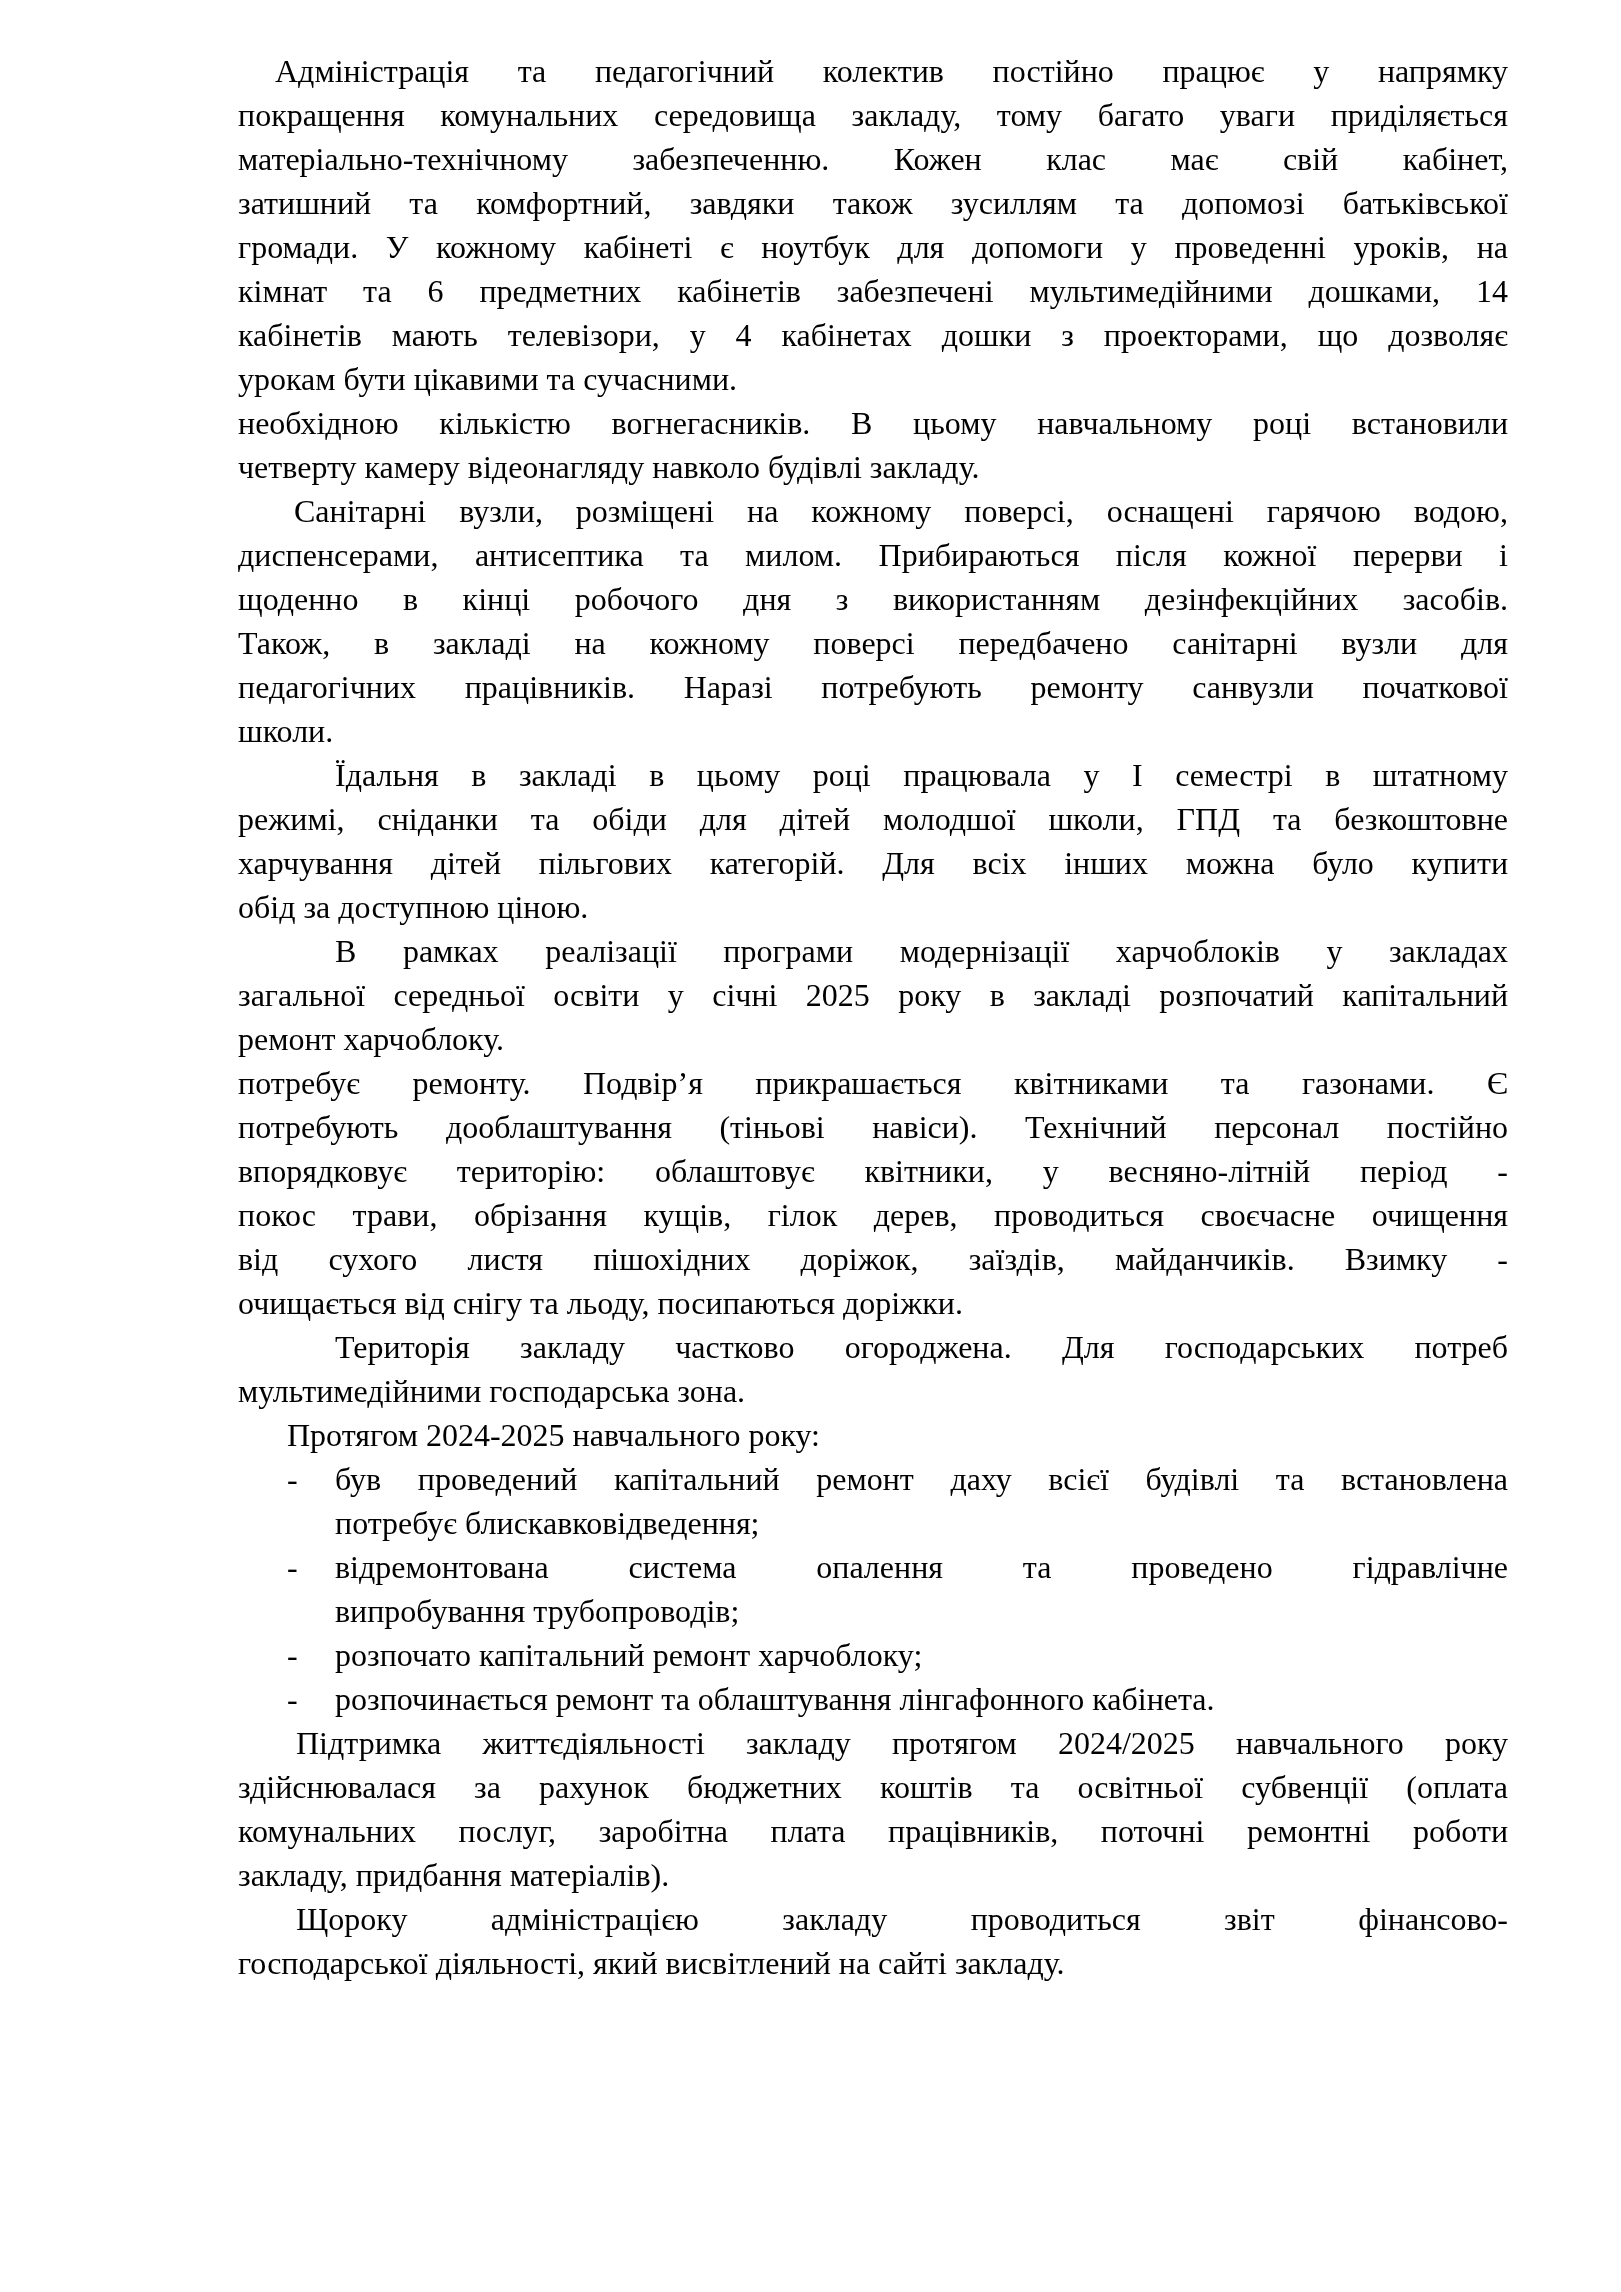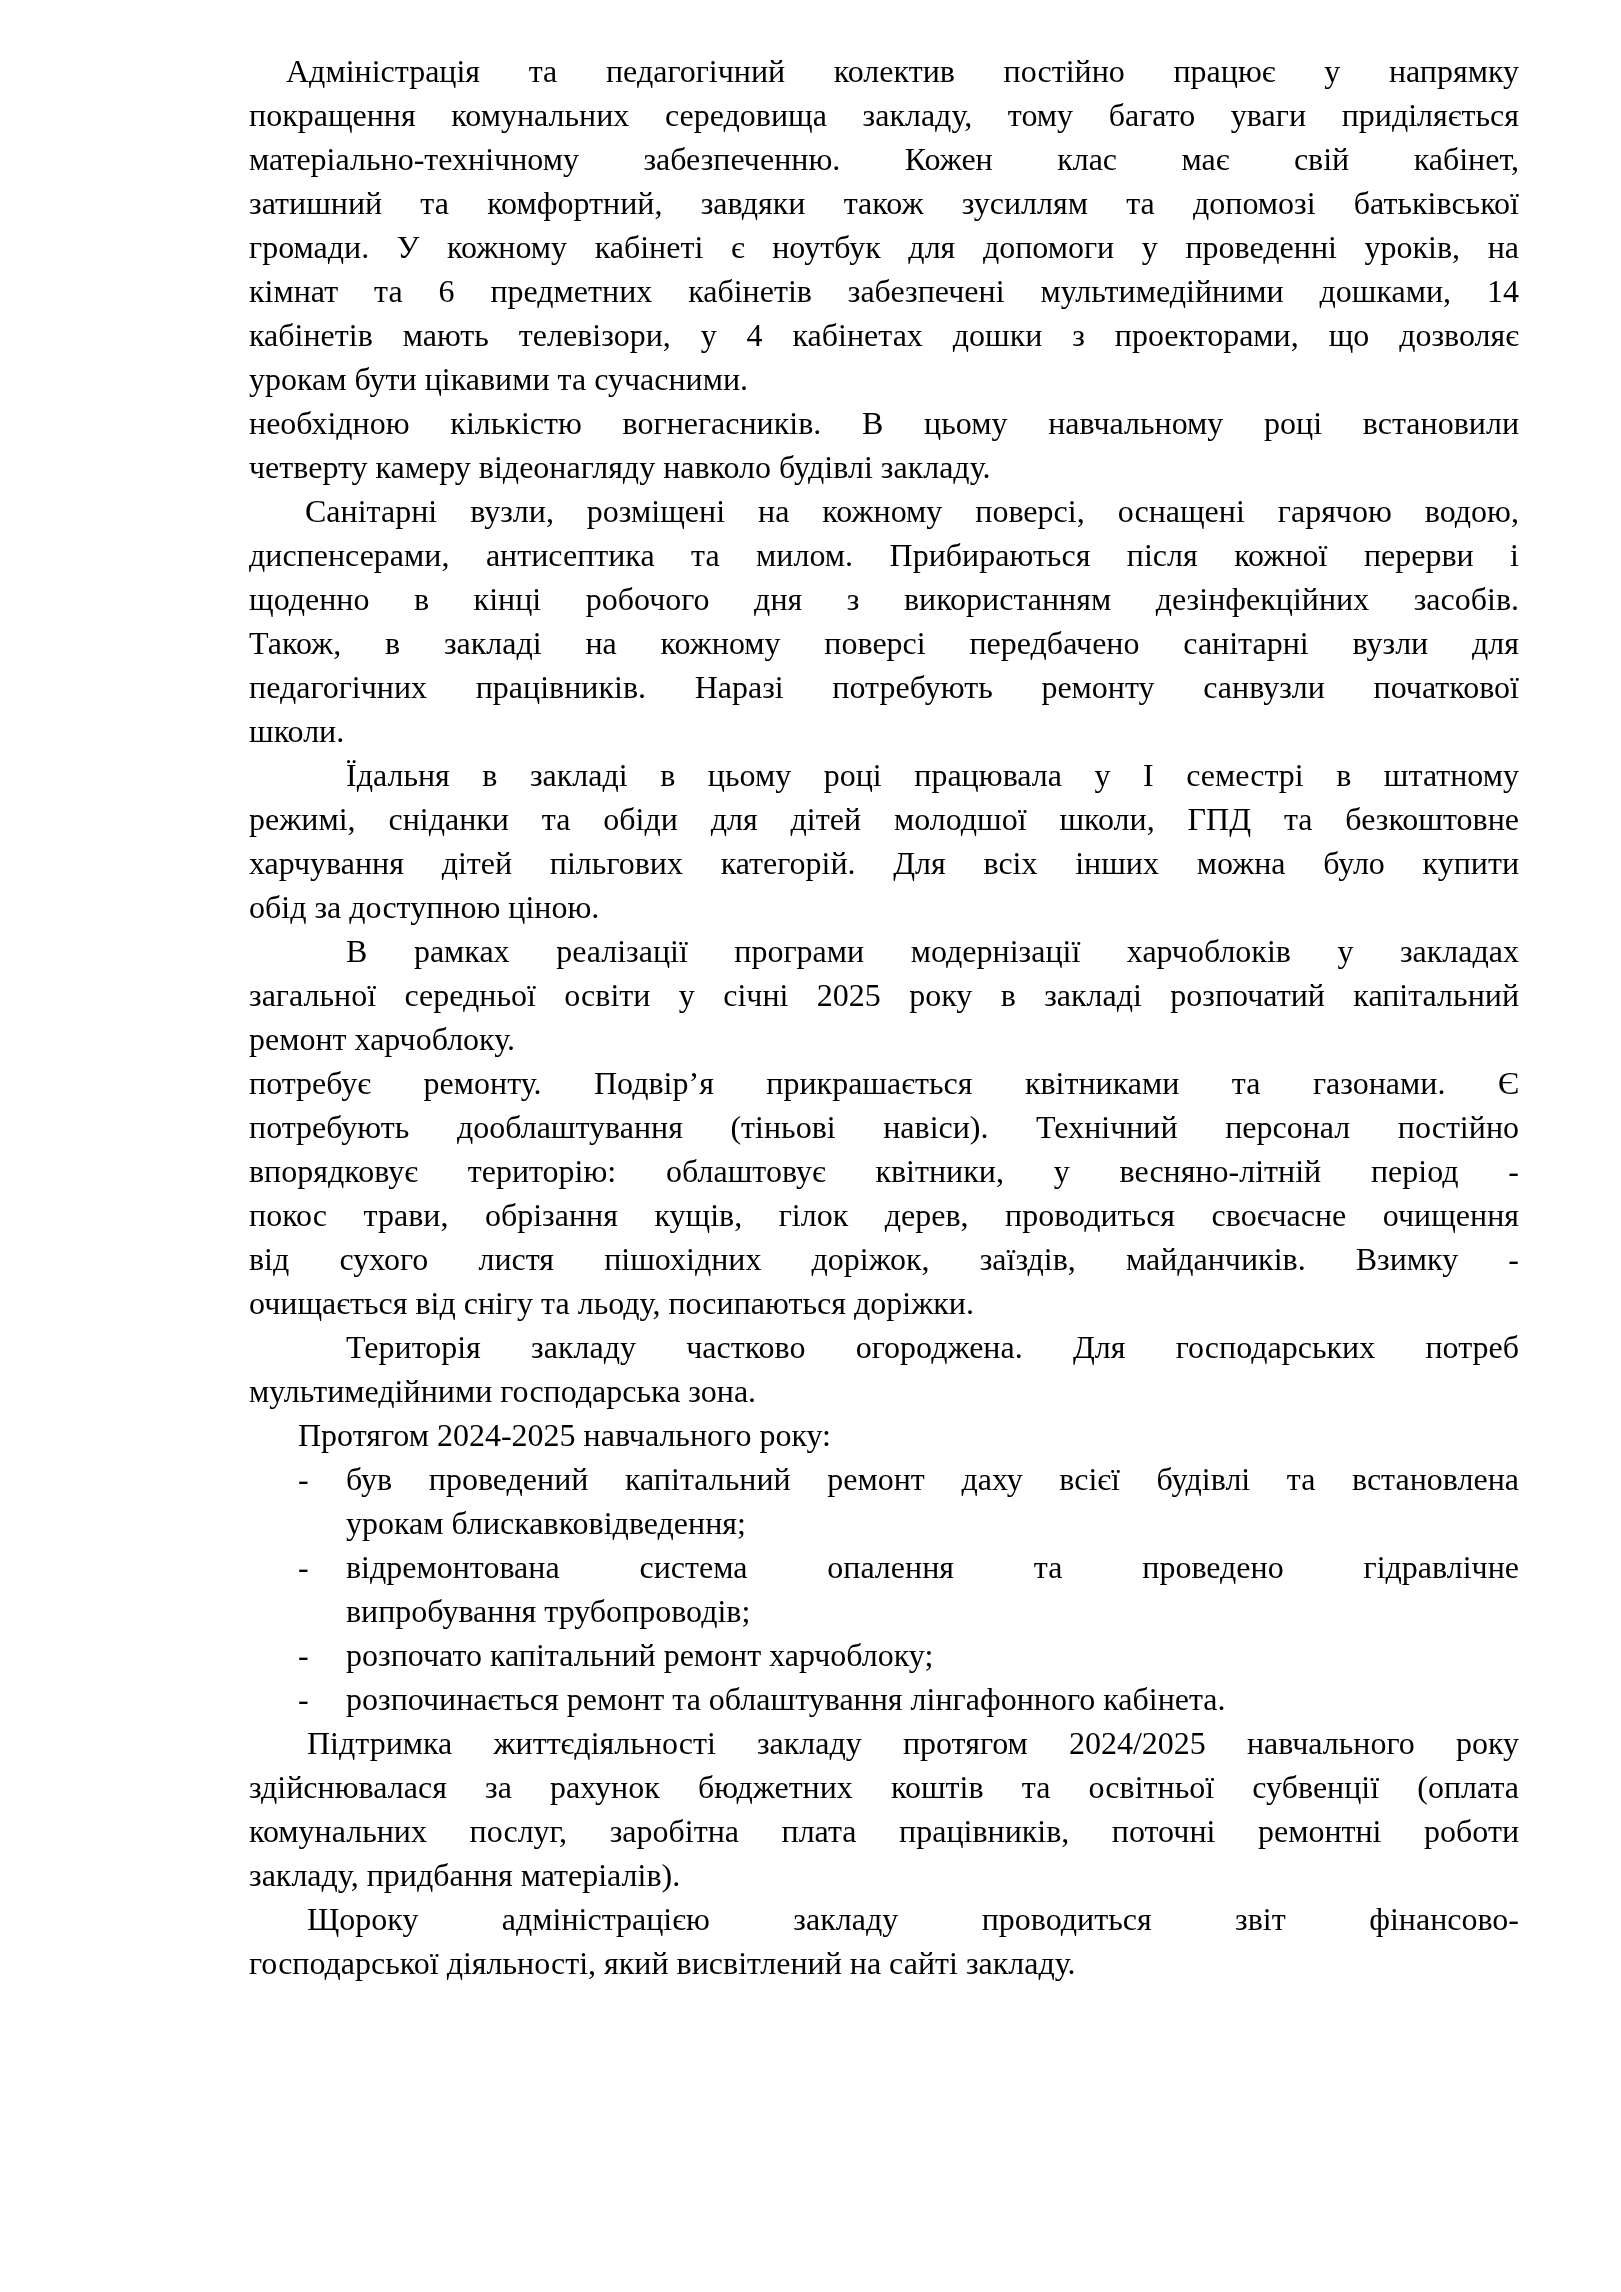--- a/index.html
+++ b/index.html
@@ -10,21 +10,21 @@
     body {
       width: 1621px;
       height: 2293px;
       position: relative;
       overflow: hidden;
       font-family: "Liberation Serif", "DejaVu Serif", serif;
       color: #000000;
     }
     .page {
       position: absolute;
-      left: 249px;
+      left: 238px;
       top: 49px;
       width: 1270px;
     }
     .para {
       margin: 0;
     }
     .line {
       display: block;
       font-size: 32px;
       line-height: 44px;
@@ -113,21 +113,21 @@
   </div>
 
   <div class="para">
     <span class="line last" style="padding-left:49px">Протягом 2024-2025 навчального року:</span>
   </div>
 
   <ul class="list">
     <li class="list-item">
       <span class="dash">-</span>
       <span class="line">був проведений капітальний ремонт даху всієї будівлі та встановлена</span>
-      <span class="line last">урокам блискавковідведення;</span>
+      <span class="line last">потребує блискавковідведення;</span>
     </li>
     <li class="list-item">
       <span class="dash">-</span>
       <span class="line">відремонтована система опалення та проведено гідравлічне</span>
       <span class="line last">випробування трубопроводів;</span>
     </li>
     <li class="list-item">
       <span class="dash">-</span>
       <span class="line last">розпочато капітальний ремонт харчоблоку;</span>
     </li>

